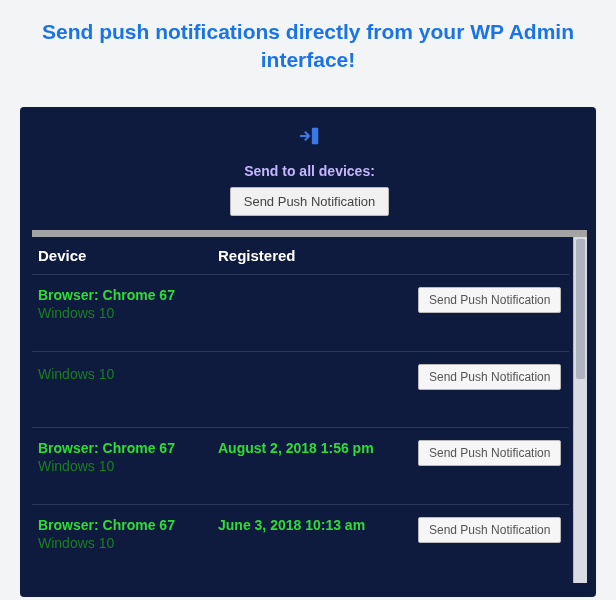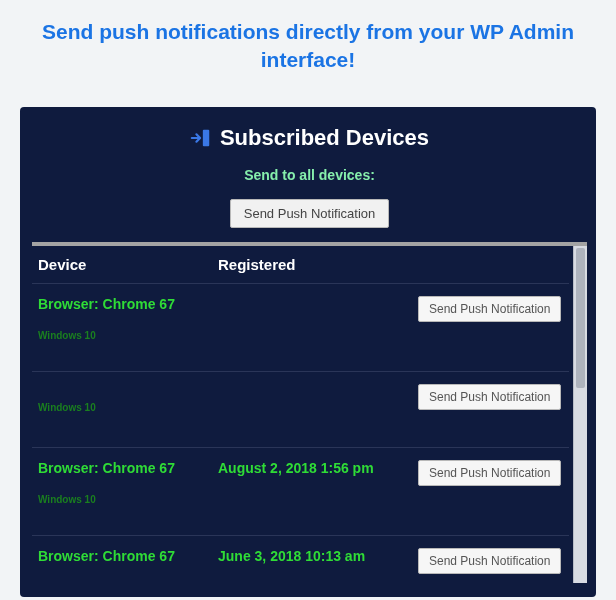--- a/index.html
+++ b/index.html
@@ -39,40 +39,40 @@
   }
   .panel-title .icon {
     display: inline-flex;
     align-items: center;
   }
   .sendall-wrap {
     text-align: center;
     margin-bottom: 14px;
   }
   .sendall-label {
-    color: #86efac;
-    font-size: 14px;
-    font-weight: 700;
-    margin-bottom: 16px;
+    color: #c4b5fd;
+    font-size: 14px;
+    font-weight: 700;
+    margin-bottom: 8px;
   }
   .btn {
     background: #f1f1f1;
     border: 1px solid #b8b8b8;
     border-radius: 2px;
     color: #444;
     font-size: 13px;
     padding: 6px 13px;
     cursor: pointer;
     font-family: inherit;
     box-shadow: 0 1px 0 rgba(0,0,0,0.05);
   }
   .table-outer {
     flex: 1;
     display: flex;
-    border-top: 4px solid #a3a3a3;
+    border-top: 7px solid #a3a3a3;
     overflow: hidden;
     position: relative;
   }
   .thead {
     display: flex;
     padding: 10px 6px 10px 6px;
     border-bottom: 1px solid #2a3558;
     color: #fff;
     font-weight: 700;
     font-size: 15px;
@@ -99,23 +99,23 @@
   .cell-act {
     flex: 1; text-align: right; padding-right: 2px;
   }
   .dev-main {
     color: #2fdc36;
     font-size: 14px;
     font-weight: 600;
   }
   .dev-sub {
     color: #1a7f1f;
-    font-size: 10px;
-    font-weight: 700;
-    margin-top: 18px;
+    font-size: 14px;
+    font-weight: 400;
+    margin-top: 2px;
   }
   .row-btn {
     background: #f6f6f6;
     border: 1px solid #b8b8b8;
     border-radius: 2px;
     color: #555;
     font-size: 12px;
     padding: 5px 10px;
     cursor: pointer;
     font-family: inherit;
@@ -145,21 +145,20 @@
 <div class="hero">Send push notifications directly from your WP Admin interface!</div>
 
 <div class="panel">
   <div class="panel-title">
     <span class="icon">
       <svg width="22" height="22" viewBox="0 0 24 24">
         <rect x="14" y="3" width="7" height="18" rx="1" fill="#3a78e6"></rect>
         <path d="M2 12 h8 M7 8 l4 4 -4 4" stroke="#3a78e6" stroke-width="2.4" fill="none" stroke-linecap="round" stroke-linejoin="round"></path>
       </svg>
     </span>
-    <span>Subscribed Devices</span>
   </div>
 
   <div class="sendall-wrap">
     <div class="sendall-label">Send to all devices:</div>
     <button class="btn">Send Push Notification</button>
   </div>
 
   <div class="table-outer">
     <div class="table-content">
       <div class="thead">

